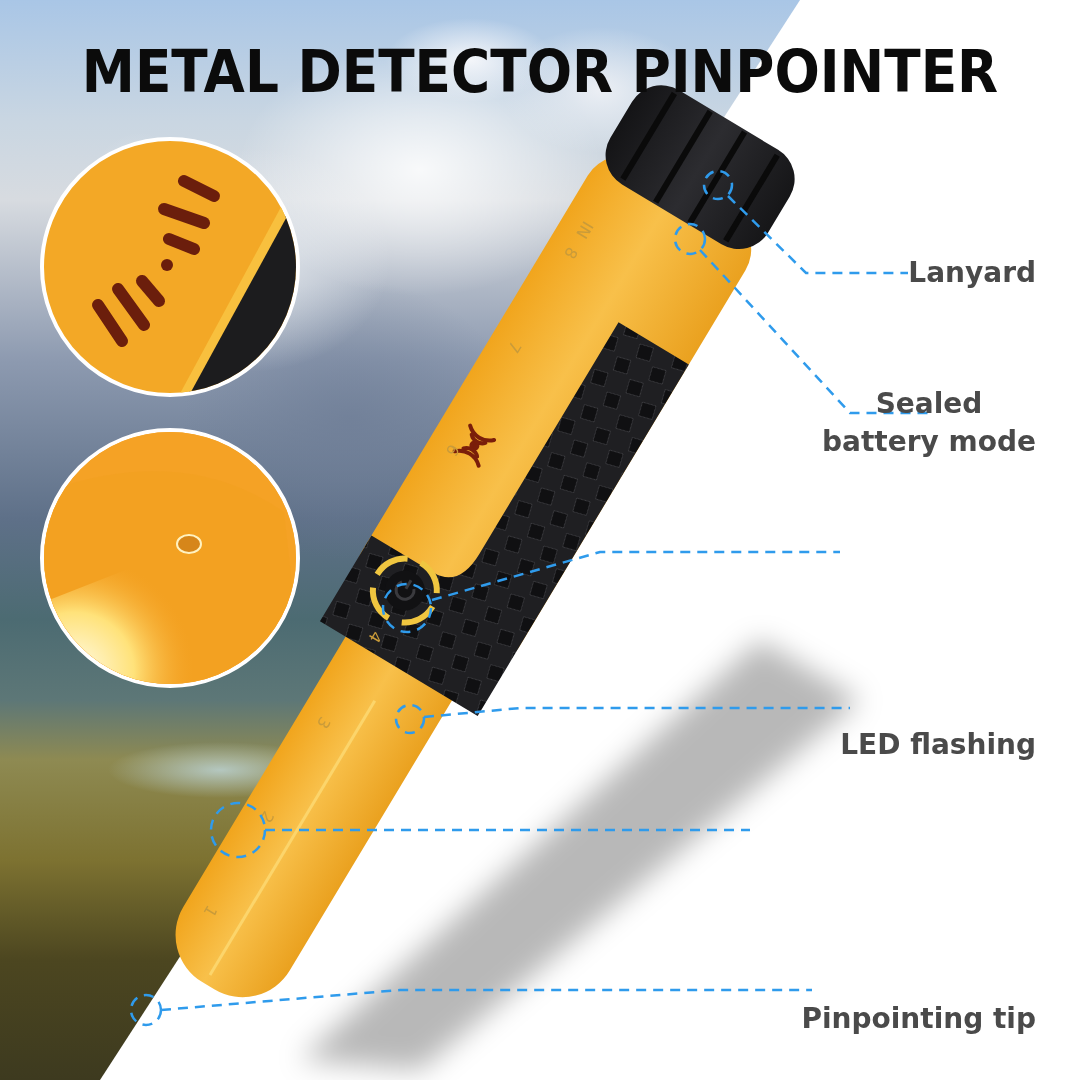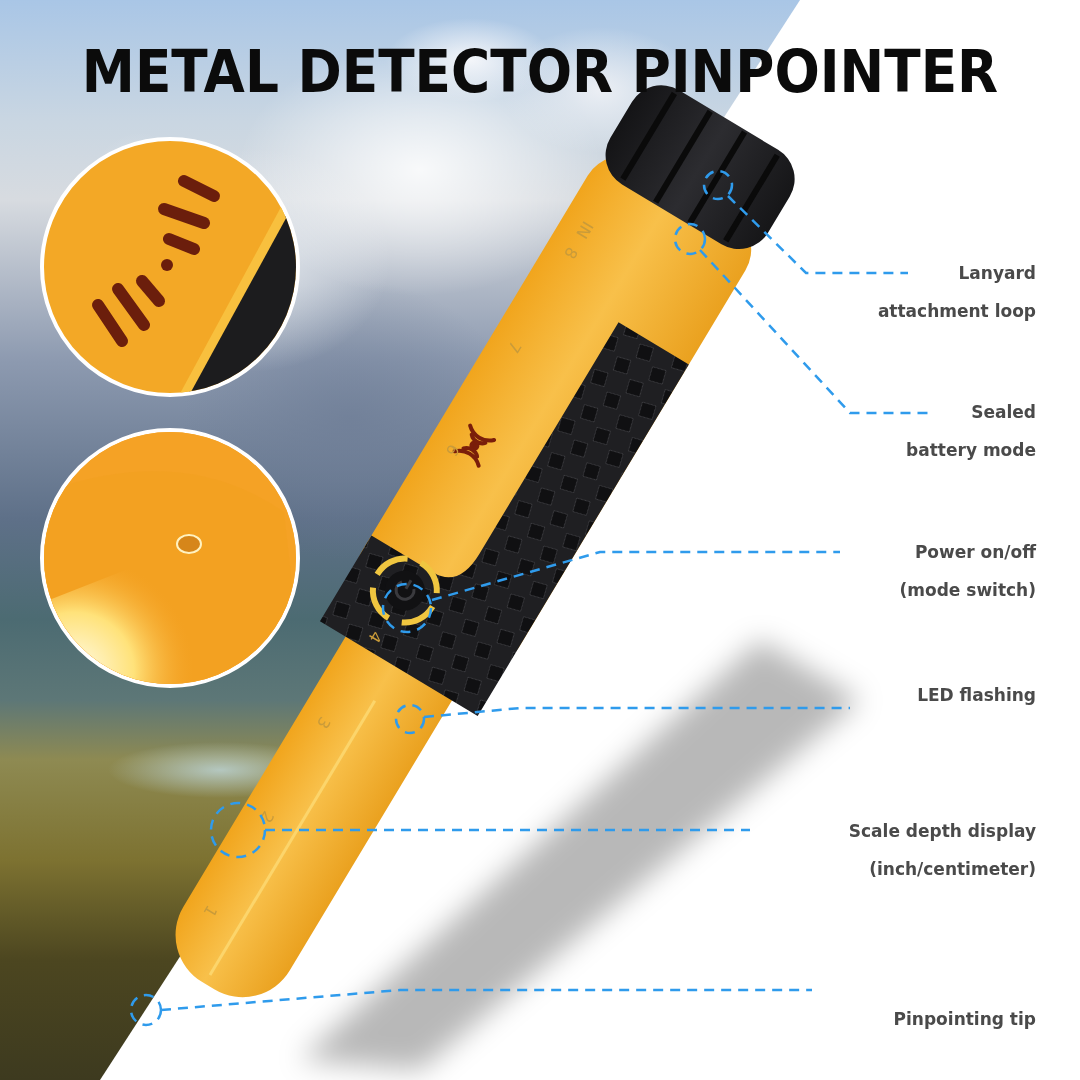--- a/index.html
+++ b/index.html
@@ -25,22 +25,22 @@
       radial-gradient(ellipse 90px 140px at 140px 230px, rgba(235,238,242,0.8), rgba(235,238,242,0) 70%),
       radial-gradient(ellipse 160px 40px at 220px 770px, rgba(190,215,220,0.8), rgba(190,215,220,0) 70%);
   }
   .title {
     position: absolute; left: 0; top: 38px; width: 1080px; text-align: center;
     font-family: "DejaVu Sans", sans-serif; font-weight: 900; font-size: 58px; letter-spacing: 0px;
     color: #0b0b0b; transform: scaleX(0.92); transform-origin: center;
   }
   
   .label {
-    position: absolute; right: 44px; text-align: right;
-    font-family: "DejaVu Sans", sans-serif; font-weight: bold; font-size: 17px; line-height: 38px;
+    position: absolute; right: 44px; text-align: center;
+    font-family: "DejaVu Sans", sans-serif; font-weight: bold; font-size: 28px; line-height: 38px;
     color: #4a4a4a;
   }
   .label span { display: block; }
   
   .zoom-circle {
     position: absolute; width: 260px; height: 260px; border-radius: 50%;
     border: 4px solid #ffffff; overflow: hidden; box-sizing: border-box;
   }
   .zc1 { left: 40px; top: 137px; background: #f3a826; }
   .zc2 { left: 40px; top: 428px; background: #f6a52a; }
@@ -168,33 +168,24 @@
       <path d="M 0 60 Q 140 10 240 80 L 260 260 L 0 260 Z" fill="#f2a020" opacity="0.6"></path>
       <polygon points="140,115 0,170 60,260 150,255" fill="url(#beam)"></polygon>
       <ellipse cx="145" cy="112" rx="12" ry="9" fill="#d6861a" stroke="#fff2c0" stroke-width="2"></ellipse>
     </svg>
   </div>
 
   <div class="title">METAL DETECTOR PINPOINTER</div>
 
   <div class="label" style="top:254px">
     <span>Lanyard</span>
-      <span>attachment loop</span>
   </div>
-  <div class="label" style="top:393px">
+  <div class="label" style="top:385px">
     <span>Sealed</span>
       <span>battery mode</span>
   </div>
-  <div class="label" style="top:533px">
-    <span>Power on/off</span>
-      <span>(mode switch)</span>
-  </div>
-  <div class="label" style="top:676px">
+  <div class="label" style="top:726px">
     <span>LED flashing</span>
-  </div>
-  <div class="label" style="top:812px">
-    <span>Scale depth display</span>
-      <span>(inch/centimeter)</span>
   </div>
   <div class="label" style="top:1000px">
     <span>Pinpointing tip</span>
   </div>
 </div>
 
 </body></html>

